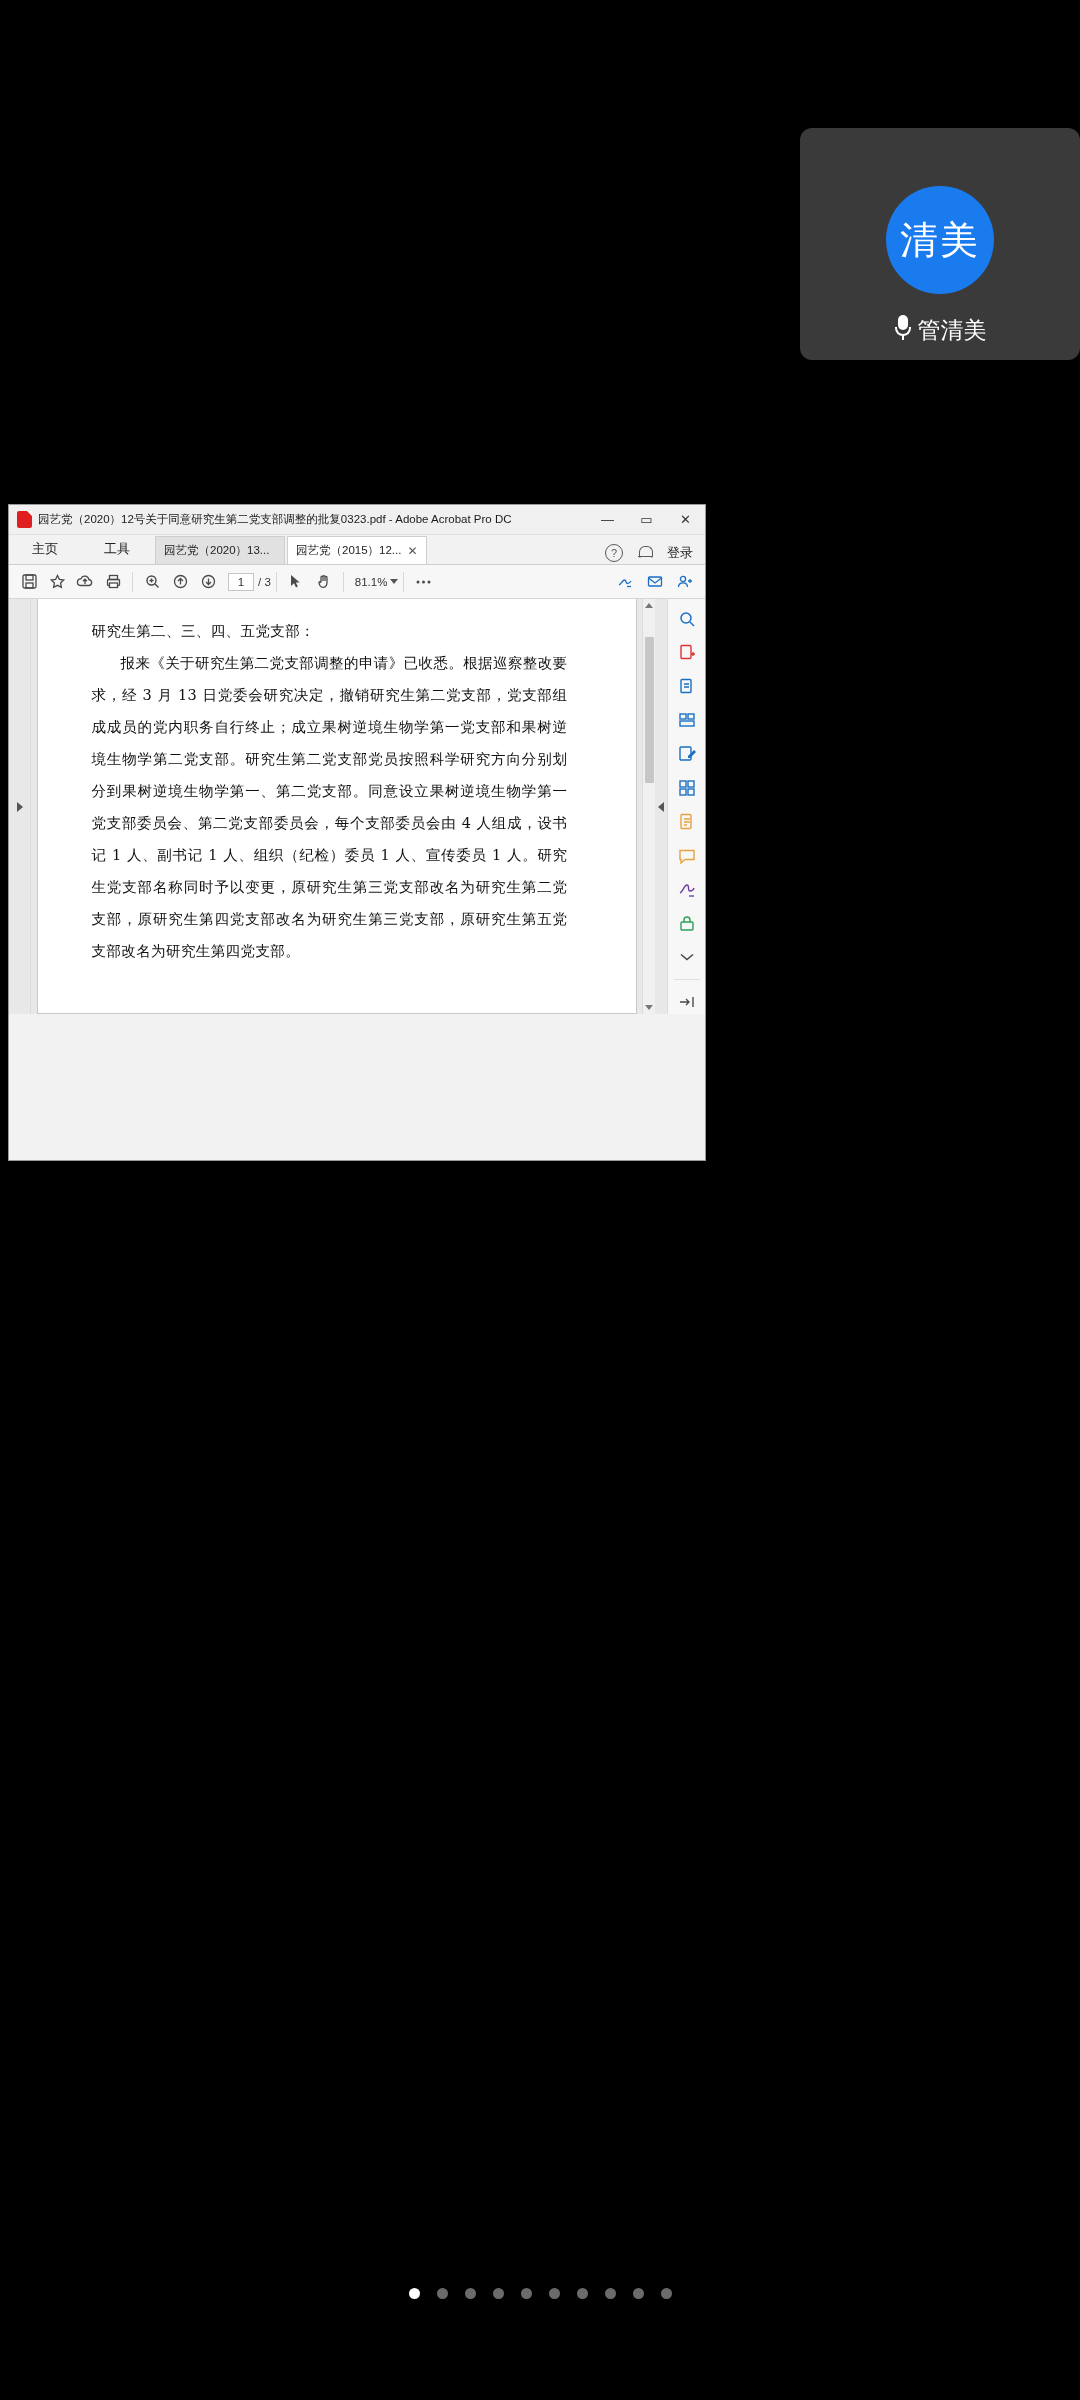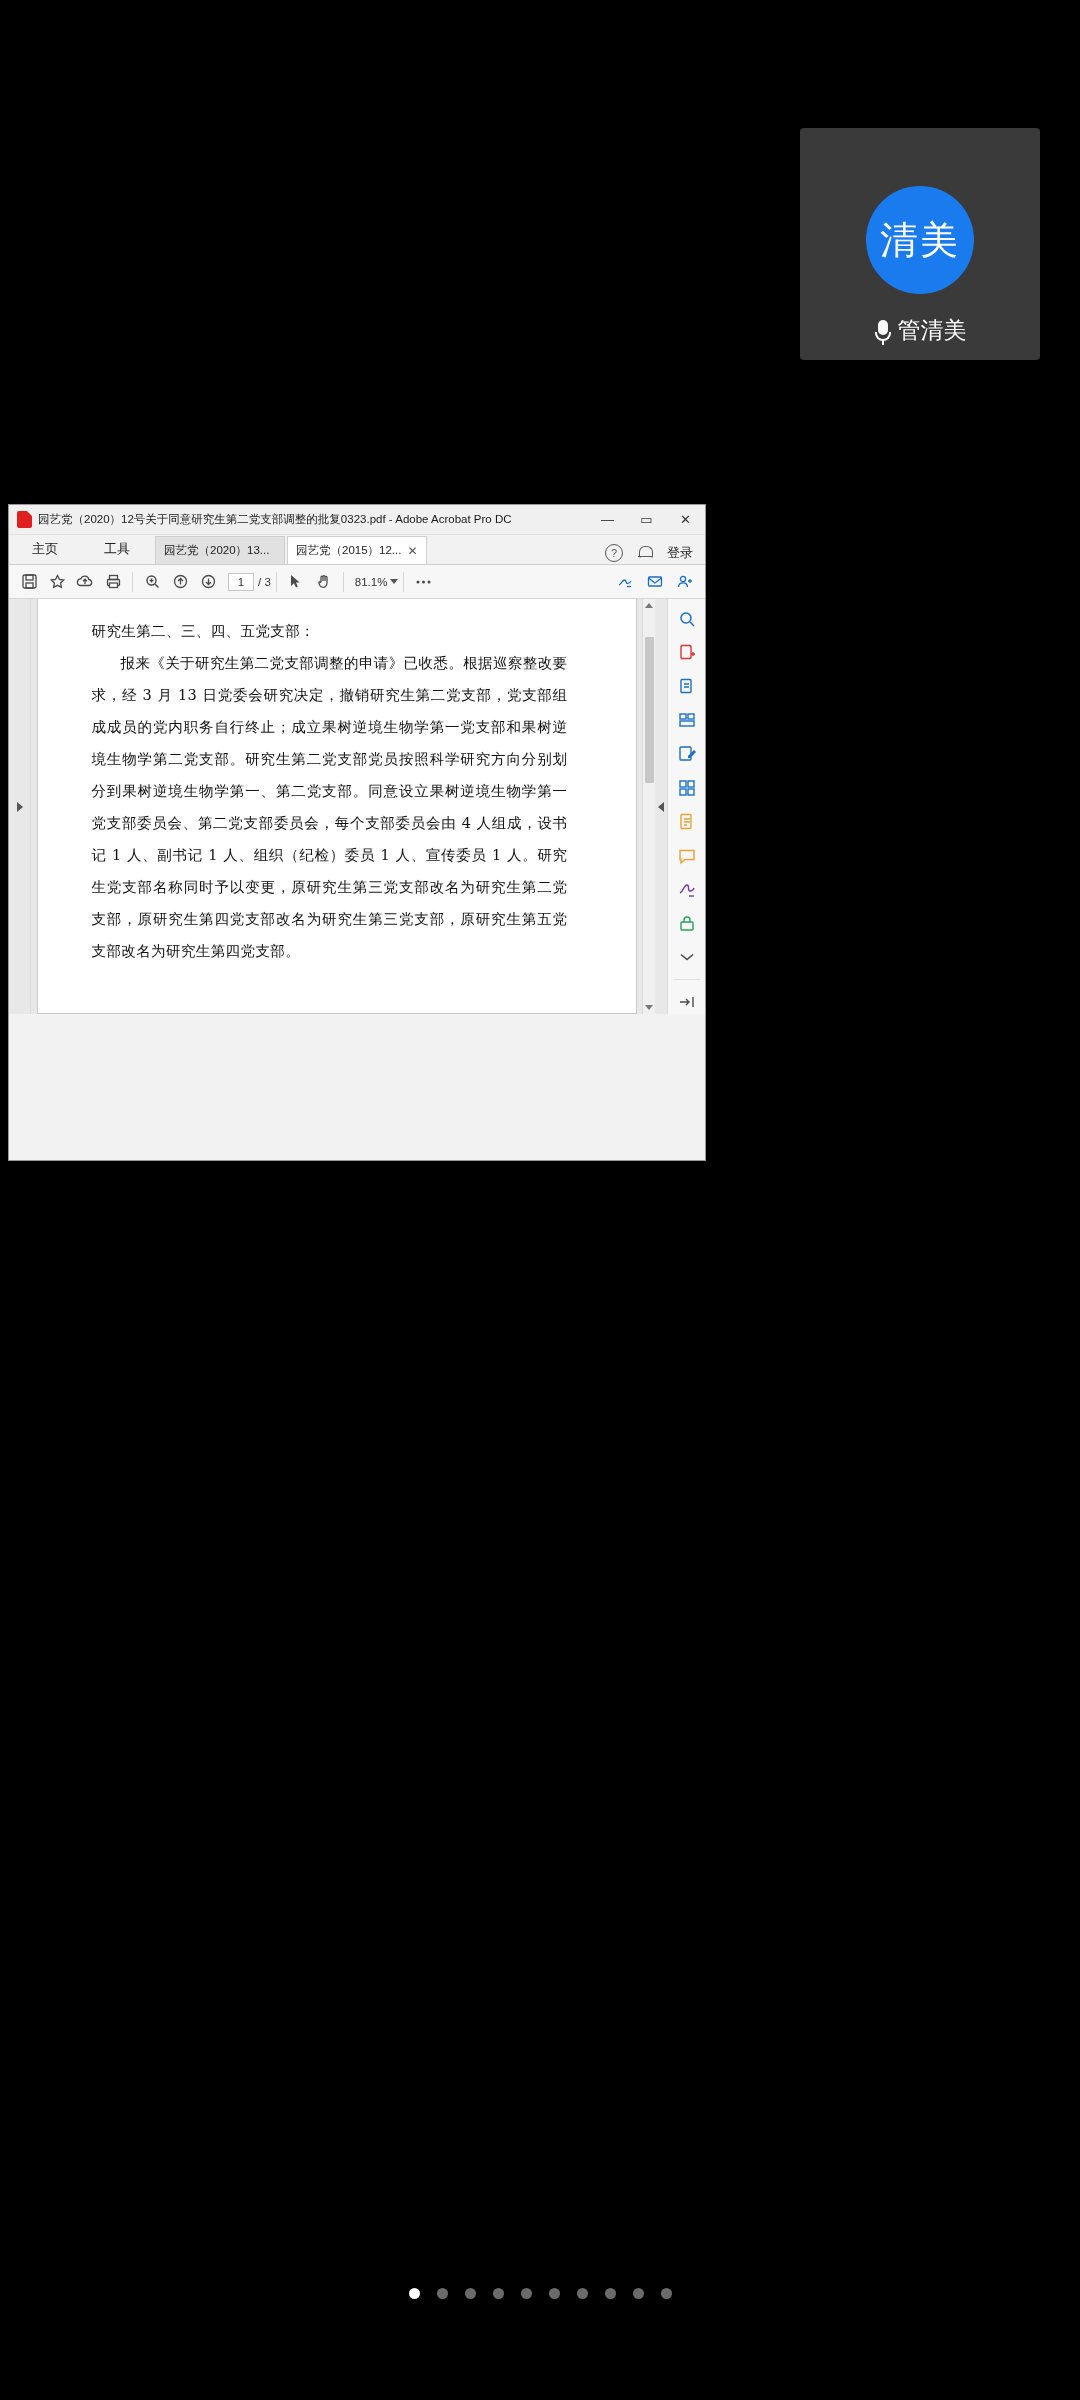--- a/index.html
+++ b/index.html
@@ -6,33 +6,33 @@
   html, body {
     width: 1080px; height: 2400px;
     background: #000;
     font-family: "Liberation Sans", sans-serif;
     overflow: hidden;
   }
   #screen { position: relative; width: 1080px; height: 2400px; background: #000; }
 
   
   .speaker-tile {
-    position: absolute; left: 800px; top: 128px; width: 240px; height: 232px;
-    background: #3a3a3a; border-radius: 4px; overflow: hidden;
+    position: absolute; left: 800px; top: 128px; width: 280px; height: 232px;
+    background: #3a3a3a; border-radius: 12px; overflow: hidden;
   }
   .speaker-avatar {
     position: absolute; left: 50%; top: 58px; transform: translateX(-50%);
     width: 108px; height: 108px; border-radius: 50%;
     background: #1a7bef;
     display: flex; align-items: center; justify-content: center;
     color: #fff; font-size: 38px; letter-spacing: 2px; font-weight: 500;
   }
   .speaker-footer {
     position: absolute; left: 0; right: 0; bottom: 14px;
-    display: flex; align-items: flex-end; justify-content: center; gap: 6px;
+    display: flex; align-items: flex-start; justify-content: center; gap: 6px;
     color: #fff; font-size: 23px;
   }
   .mic-icon { width: 18px; height: 26px; position: relative; display:inline-block; }
   .mic-icon .cap { position:absolute; left:4px; top:0; width:10px; height:15px; border-radius:5px; background:#fff; }
   .mic-icon .arc { position:absolute; left:1px; top:12px; width:16px; height:9px; border:2px solid #fff; border-top:none; border-radius:0 0 9px 9px; }
   .mic-icon .stem { position:absolute; left:8px; top:20px; width:2px; height:5px; background:#fff; }
 
   
   .acrobat {
     position: absolute; left: 8px; top: 504px; width: 698px; height: 657px;

